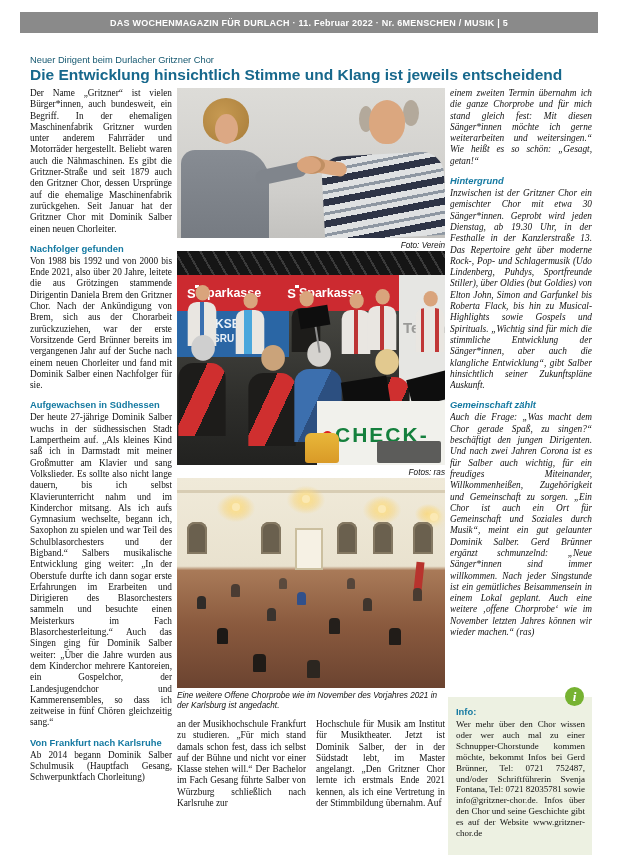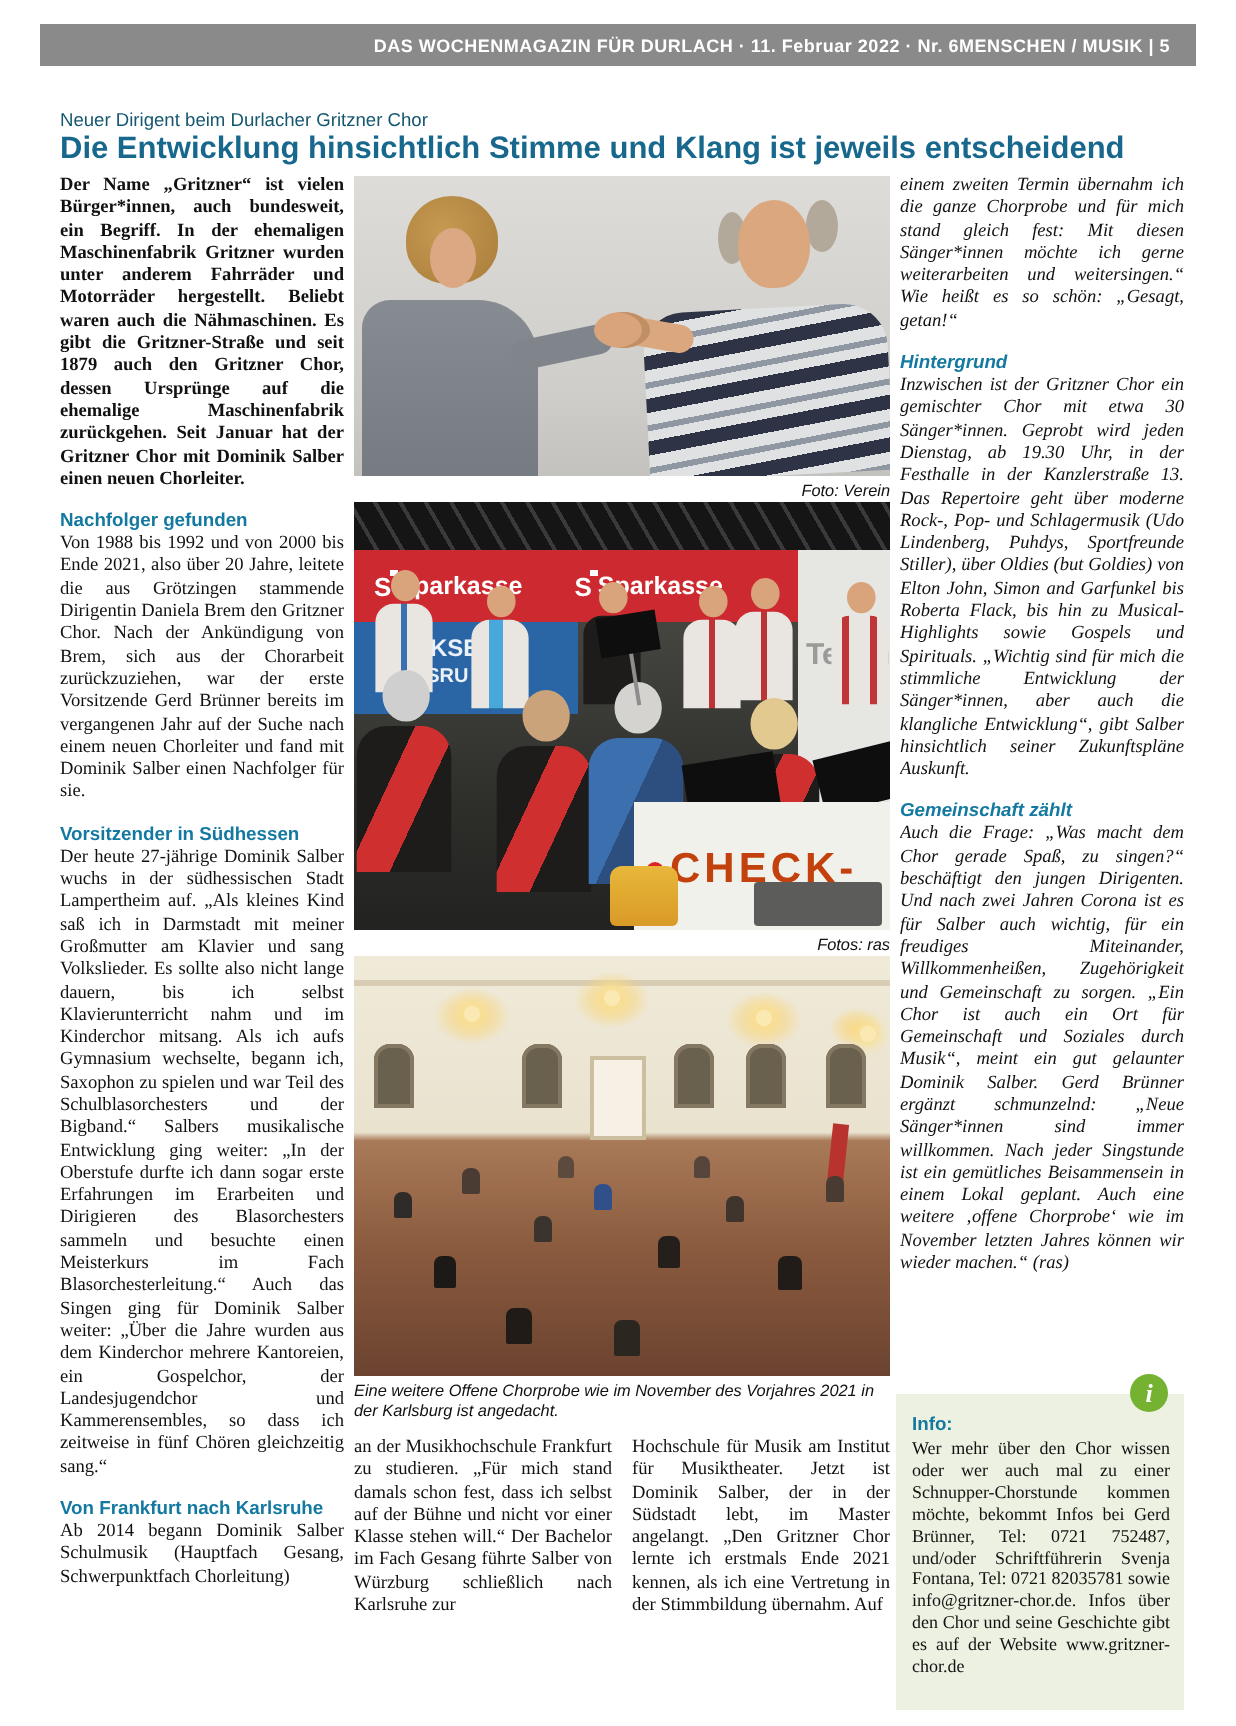--- a/index.html
+++ b/index.html
@@ -1,35 +1,35 @@
 <!DOCTYPE html>
 <html lang="de"><head>
 <meta charset="utf-8">
 <style>
   html,body{margin:0;padding:0;background:#fff;}
   .page{position:relative;width:618px;height:863px;background:#fff;overflow:hidden;
         font-family:"Liberation Sans",sans-serif;color:#111;}
 
   
   .topbar{position:absolute;left:20px;top:12px;width:578px;height:21px;background:#8a8a8a;
-          color:#fff;display:flex;justify-content:flex-end;align-items:center;
+          color:#fff;display:flex;justify-content:center;align-items:center;
           padding:0 13px;box-sizing:border-box;font-size:9px;font-weight:bold;letter-spacing:.25px;}
 
   
   .kicker{position:absolute;left:30px;top:55px;font-size:9.3px;font-weight:normal;color:#14576f;}
   .headline{position:absolute;left:30px;top:66px;width:565px;font-size:15.5px;font-weight:bold;
             color:#17688c;line-height:18px;}
 
   
   .col{position:absolute;top:88px;width:142px;font-family:"Liberation Serif",serif;
        font-size:9.3px;line-height:11.3px;text-align:justify;hyphens:auto;-webkit-hyphens:auto;}
   .col p{margin:0 0 1px 0;}
   .col-left{left:30px;height:775px;overflow:hidden;}
   .col-right{left:450px;height:606px;overflow:hidden;font-style:italic;}
-  .bold-intro{font-weight:bold;}
+  .bold-intro{font-weight:normal;}
   .subhead{font-family:"Liberation Sans",sans-serif;font-weight:bold;color:#1479a1;
            font-size:9.4px;line-height:11px;margin:8px 0 2px 0;text-align:left;}
 
   
   .middle{position:absolute;left:177px;top:88px;width:268px;}
   .photo{position:relative;width:268px;overflow:hidden;}
   .cap{font-size:8.2px;font-style:italic;line-height:10px;color:#111;margin:3px 0 8px 0;}
   .cap .credit{float:right;}
   .midcols{display:flex;gap:10px;margin-top:6px;height:103px;overflow:hidden;}
   .midcols p{margin:0;width:129px;font-family:"Liberation Serif",serif;font-size:9.3px;
@@ -60,21 +60,21 @@
   .suspenders .bd{background:linear-gradient(90deg,#e9e6e1 18%,#c03636 18% 30%,#e9e6e1 30% 68%,#c03636 68% 80%,#e9e6e1 80%);}
   .blue-scarf .bd{background:linear-gradient(90deg,#e9e6e1 30%,#49a7dc 30% 56%,#e9e6e1 56%);}
   .black .bd{background:#1d1c1a;}
   .red-scarf .bd{background:linear-gradient(115deg,#1d1c1a 36%,#cf2f2f 36% 62%,#1d1c1a 62%);}
   .blue-top .bd{background:linear-gradient(115deg,#3c6fae 46%,#2c4f80 46%);}
   .front{transform:scale(2.15);transform-origin:top center;}
   .back{transform:scale(1.3);transform-origin:top center;}
   .mstand{position:absolute;background:#0e0e0e;transform:rotate(-9deg);}
   .mstand::after{content:"";position:absolute;left:48%;top:100%;width:2px;height:26px;background:#8d8d8d;}
   .sign-white{position:absolute;right:0;bottom:0;width:128px;height:64px;background:#f1f1ec;
-              color:#c2410c;font-weight:bold;font-size:21px;letter-spacing:2px;}
+              color:#15803d;font-weight:bold;font-size:21px;letter-spacing:2px;}
   .sign-white .dot{position:absolute;left:6px;top:30px;width:9px;height:9px;border-radius:50%;background:#d22;}
   .bag{position:absolute;left:128px;bottom:2px;width:34px;height:30px;border-radius:6px 6px 3px 3px;
        background:linear-gradient(180deg,#e8b73a,#d99a27);}
   .case{position:absolute;right:4px;bottom:2px;width:64px;height:22px;background:#5c5c5a;border-radius:2px;}
 
   
   .photo3{height:210px;background:linear-gradient(180deg,#f0ead9 0%,#e9e2cf 42%,#a97a58 44%,#8a5a3e 70%,#6b4330 100%);}
   .cornice{position:absolute;left:0;top:12px;width:100%;height:3px;background:#d8cdb4;}
   .chand{position:absolute;width:38px;height:28px;background:
          radial-gradient(ellipse at center,rgba(248,214,126,.95) 0%,rgba(248,214,126,.45) 45%,rgba(248,214,126,0) 72%);}
@@ -106,21 +106,21 @@
     <span>MENSCHEN / MUSIK  |  5</span>
   </div>
 
   <div class="kicker">Neuer Dirigent beim Durlacher Gritzner Chor</div>
   <div class="headline">Die Entwicklung hinsichtlich Stimme und Klang ist jeweils entscheidend</div>
 
   <div class="col col-left">
     <p class="bold-intro">Der Name „Gritzner“ ist vielen Bürger*innen, auch bundesweit, ein Begriff. In der ehemaligen Maschinenfabrik Gritzner wurden unter anderem Fahrräder und Motorräder hergestellt. Beliebt waren auch die Nähmaschinen. Es gibt die Gritzner-Straße und seit 1879 auch den Gritzner Chor, dessen Ursprünge auf die ehemalige Maschinenfabrik zurückgehen. Seit Januar hat der Gritzner Chor mit Dominik Salber einen neuen Chorleiter.</p>
     <div class="subhead">Nachfolger gefunden</div>
     <p>Von 1988 bis 1992 und von 2000 bis Ende 2021, also über 20 Jahre, leitete die aus Grötzingen stammende Dirigentin Daniela Brem den Gritzner Chor. Nach der Ankündigung von Brem, sich aus der Chorarbeit zurückzuziehen, war der erste Vorsitzende Gerd Brünner bereits im vergangenen Jahr auf der Suche nach einem neuen Chorleiter und fand mit Dominik Salber einen Nachfolger für sie.</p>
-    <div class="subhead">Vorsitzender in Südhessen</div>
+    <div class="subhead">Aufgewachsen in Südhessen</div>
     <p>Der heute 27-jährige Dominik Salber wuchs in der südhessischen Stadt Lampertheim auf. „Als kleines Kind saß ich in Darmstadt mit meiner Großmutter am Klavier und sang Volkslieder. Es sollte also nicht lange dauern, bis ich selbst Klavierunterricht nahm und im Kinderchor mitsang. Als ich aufs Gymnasium wechselte, begann ich, Saxophon zu spielen und war Teil des Schulblasorchesters und der Bigband.“ Salbers musikalische Entwicklung ging weiter: „In der Oberstufe durfte ich dann sogar erste Erfahrungen im Erarbeiten und Dirigieren des Blasorchesters sammeln und besuchte einen Meisterkurs im Fach Blasorchesterleitung.“ Auch das Singen ging für Dominik Salber weiter: „Über die Jahre wurden aus dem Kinderchor mehrere Kantoreien, ein Gospelchor, der Landesjugendchor und Kammerensembles, so dass ich zeitweise in fünf Chören gleichzeitig sang.“</p>
     <div class="subhead">Von Frankfurt nach Karlsruhe</div>
     <p>Ab 2014 begann Dominik Salber Schulmusik (Hauptfach Gesang, Schwerpunktfach Chorleitung)</p>
   </div>
 
   <div class="middle">
 
     <div class="photo photo1">
       <div>
         <span class="shape" style="left:26px;top:10px;width:46px;height:44px;border-radius:50% 50% 45% 45%;background:radial-gradient(circle at 40% 40%,#c79a52,#a87d3a);"></span>

